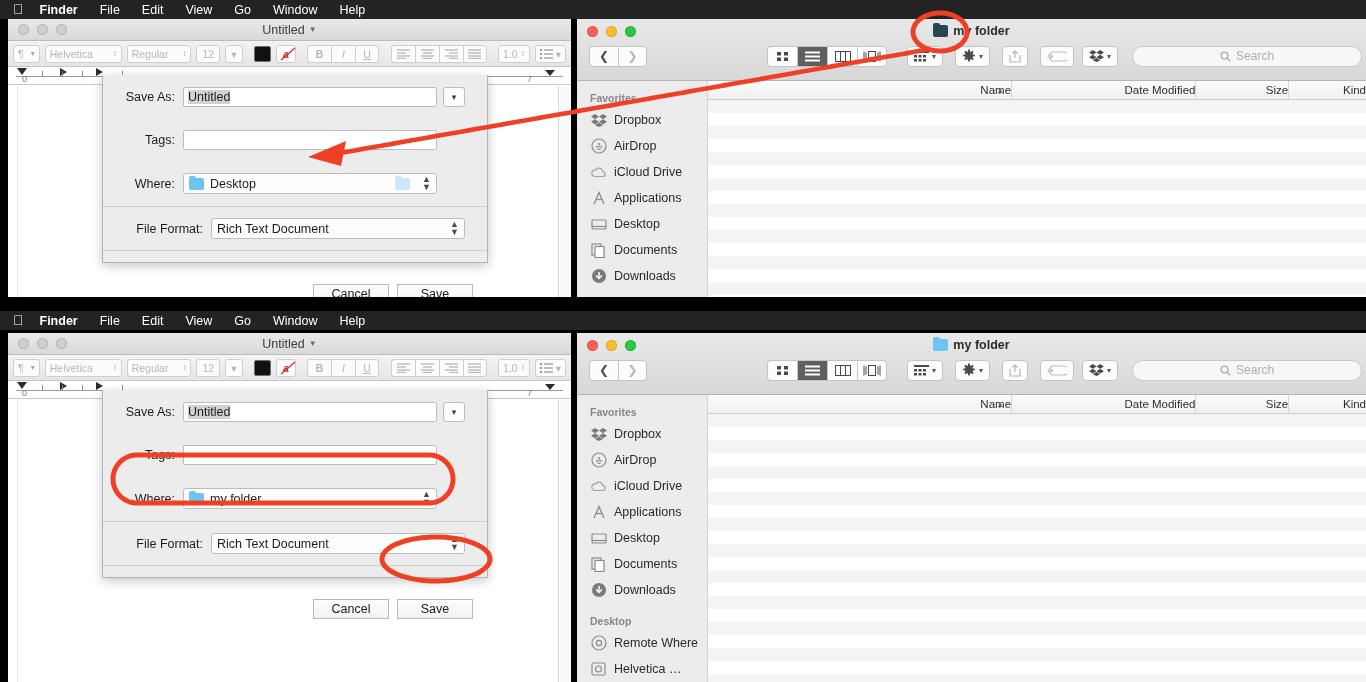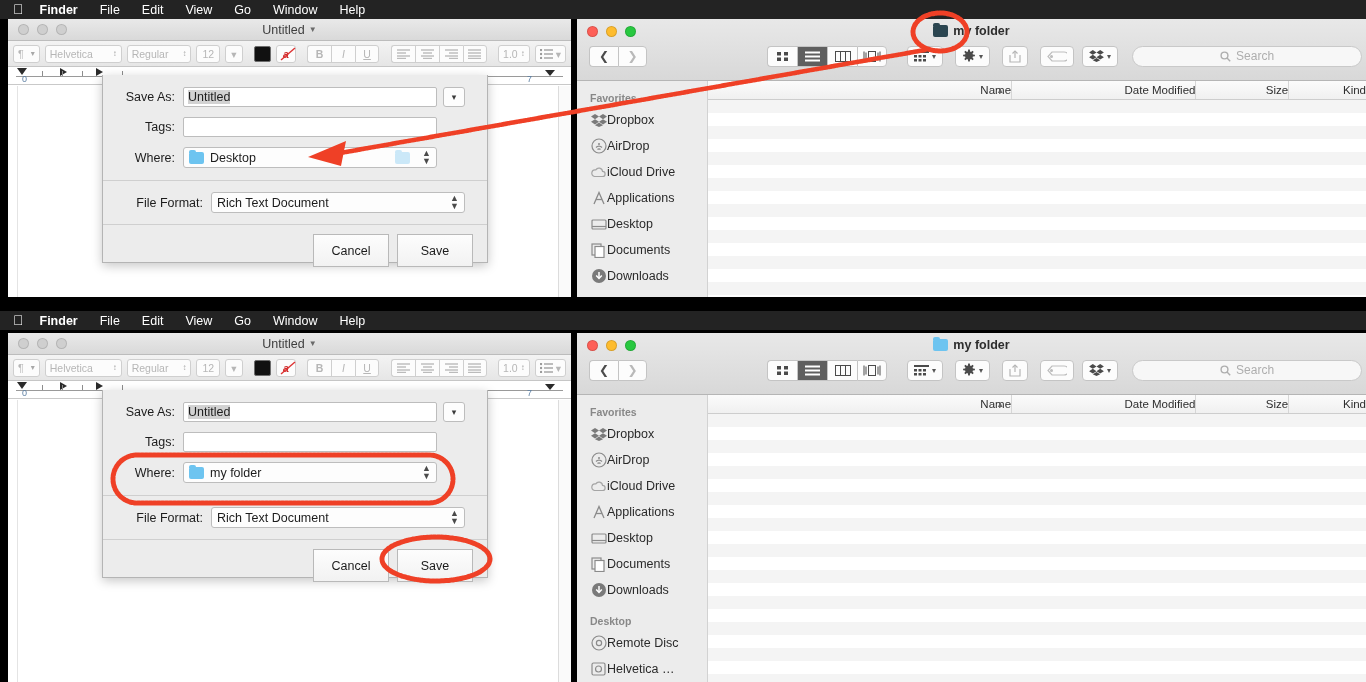--- a/index.html
+++ b/index.html
@@ -80,21 +80,21 @@
   .te-scroll-v { position:absolute; right:0; top:0; bottom:0; width:13px; background:#fafafa; border-left:1px solid #dcdcdc;}
   .te-gutter { position:absolute; left:0; top:0; bottom:0; width:10px; background:#ffffff; border-right:1px solid #e4e4e4;}
 
   
   .sheet {
     position:absolute; background:#ececec;
     border:1px solid #b4b4b4; border-top:none;
     box-shadow:0 3px 10px rgba(0,0,0,.22);
   }
   .sheet-main { padding:12px 22px 10px 10px; }
-  .frow { display:flex; align-items:center; margin-bottom:10px; }
+  .frow { display:flex; align-items:center; margin-bottom:23px; }
   .flabel { width:70px; text-align:right; font-size:12.5px; color:#1c1c1c; padding-right:8px; }
   .finput {
     flex:1; height:20px; background:#fff; border:1px solid #bdbdbd; border-radius:2px;
     font-size:12.5px; color:#1c1c1c; display:flex; align-items:center; padding:0 4px;
   }
   .finput .sel { background:#d2d2d2; }
   .fexpand {
     width:22px; height:20px; margin-left:6px; background:#fdfdfd; border:1px solid #bdbdbd;
     border-radius:3px; display:flex;align-items:center;justify-content:center;font-size:9px;color:#3a3a3a;
   }
@@ -112,23 +112,23 @@
   .folder-blue::before { background:#6dc4f0; }
   .folder-ghost { background:#cbe8f8; }
   .folder-ghost::before { background:#cbe8f8; }
   .folder-dark { background:#2b4550; }
   .folder-dark::before { background:#2b4550; }
 
   .sheet-div { height:1px; background:#cfcfcf; }
   .sheet-fmt { padding:11px 22px 11px 10px; display:flex; align-items:center; }
   .sheet-actions { padding:9px 14px 11px 10px; display:flex; justify-content:flex-end; gap:8px; }
   .sbtn {
-    min-width:76px; height:33px; background:linear-gradient(to bottom,#fdfdfd,#f2f2f2);
+    min-width:76px; height:20px; background:linear-gradient(to bottom,#fdfdfd,#f2f2f2);
     border:1px solid #b9b9b9; border-radius:0; font-size:12.5px; color:#1c1c1c;
-    display:flex; align-items:center; justify-content:center;
+    display:flex; align-items:center; justify-content:center;margin-top:24px;
   }
 
   
   .finder { position:absolute; background:#fff; overflow:hidden; border-left:1px solid #000;}
   .fd-top {
     background:linear-gradient(to bottom,#e8e8e8,#d8d8d8);
     border-bottom:1px solid #b5b5b5; position:relative;
   }
   .fd-titlerow { height:24px; position:relative; display:flex; align-items:center; }
   .fd-traffic { display:flex; gap:8px; padding-left:10px; }
@@ -162,21 +162,21 @@
   .tbtn .cv{font-size:8px;color:#555;}
   .tbtn.dim{color:#bdbdbd;}
   .fd-search {
     height:21px;background:#f7f7f7;border:1px solid #c9c9c9;border-radius:11px;
     display:flex;align-items:center;justify-content:center;gap:5px;
     font-size:12px;color:#aeaeae; flex:none;
   }
   .fd-body { display:flex; position:absolute; left:0; right:0; bottom:0; }
   .fd-side { width:131px; background:#ececec; border-right:1px solid #d2d2d2; padding-top:8px; overflow:hidden;}
   .side-hdr { font-size:10.5px; color:#888; padding:3px 0 3px 13px; font-weight:600;}
-  .side-item { height:26px; display:flex; align-items:center; padding-left:13px; font-size:12.5px; color:#2a2a2a;}
+  .side-item { height:26px; display:flex; align-items:center; gap:7px; padding-left:13px; font-size:12.5px; color:#2a2a2a;}
   .side-ico { width:17px; height:17px; display:flex;align-items:center;justify-content:center; color:#8b8b8b; flex:none;}
   .fd-list { flex:1; background:#fff; position:relative; overflow:hidden;}
   .col-hdr { height:19px; display:flex; background:linear-gradient(to bottom,#fbfbfb,#f0f0f0); border-bottom:1px solid #cdcdcd;}
   .col {
     font-size:11.5px; color:#2e2e2e; display:flex; align-items:center;
     padding-left:10px; border-right:1px solid #d6d6d6; position:relative;justify-content:flex-end;
   }
   .col .sortarrow { position:absolute; right:7px; font-size:8px; color:#666;}
   .rows { position:absolute; left:0; right:0; top:19px; bottom:0; }
   .row { height:13px; }
@@ -1010,21 +1010,21 @@
         <div class="side-hdr" style="padding-top:12px">Desktop</div>
         <div class="side-item">
           <span class="side-ico">
               <svg width="16" height="16">
                 <g fill="none" stroke="#8b8b8b" stroke-width="1.2">
                   <circle cx="8" cy="8" r="7"></circle>
                   <circle cx="8" cy="8" r="2.6"></circle>
                 </g>
               </svg>
             </span>
-          <span>Remote Disc</span>
+          <span>Remote Where</span>
         </div>
         <div class="side-item">
           <span class="side-ico">
               <svg width="15" height="14">
                 <g fill="none" stroke="#8b8b8b" stroke-width="1.2">
                   <rect x="1" y="1" width="13" height="12" rx="1.5"></rect>
                   <circle cx="7.5" cy="7" r="3"></circle>
                 </g>
               </svg>
             </span>

